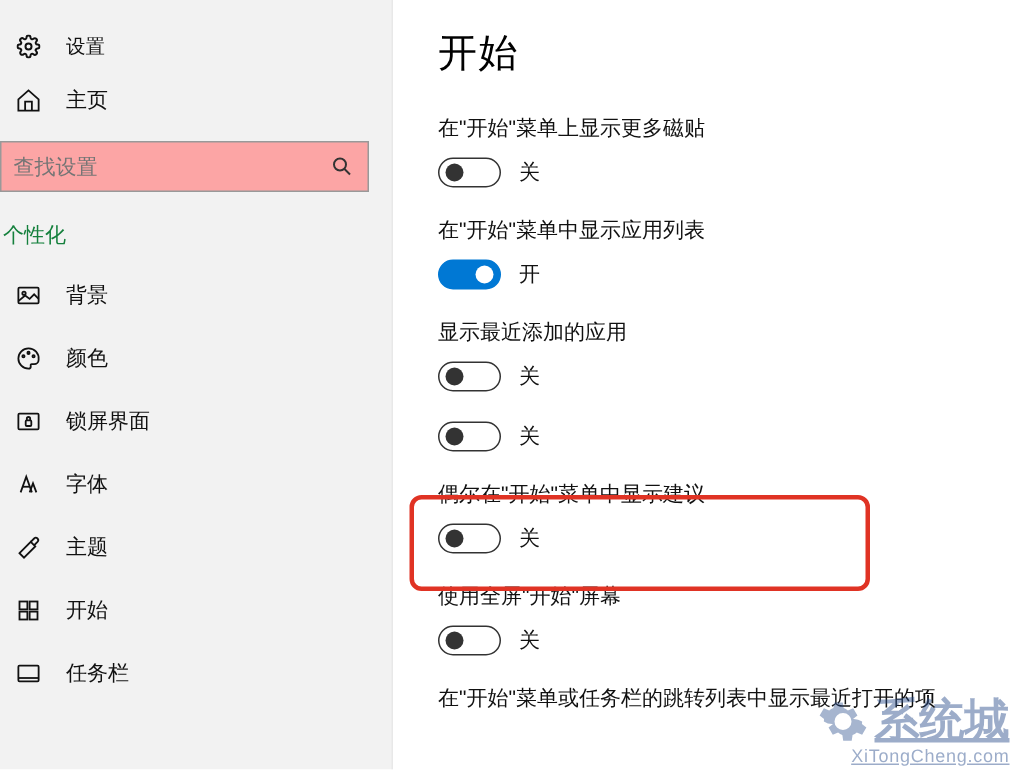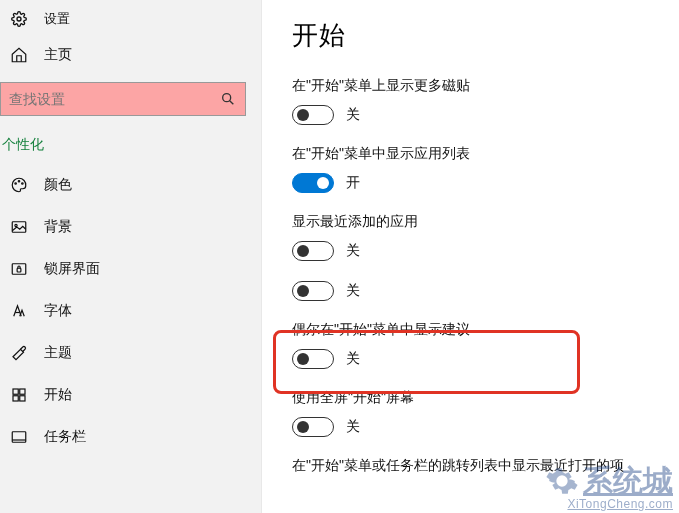--- a/index.html
+++ b/index.html
@@ -11,21 +11,21 @@
     width: 679px;
     height: 513px;
     overflow: hidden;
     position: relative;
   }
   .container { display: flex; height: 100%; }
   .sidebar {
     width: 262px;
     background: #f2f2f2;
     border-right: 1px solid #e8e8e8;
-    padding-top: 4px;
+    padding-top: 16px;
   }
   .sidebar-row {
     display: flex;
     align-items: center;
     height: 42px;
     padding-left: 8px;
     font-size: 14px;
     color: #111;
     cursor: pointer;
   }
@@ -165,38 +165,38 @@
             </svg>
         </span>
       </div>
     </div>
 
     <div class="section-header truncated">个性化</div>
 
     <div class="sidebar-row">
       <span class="icon">
         <svg viewBox="0 0 24 24" width="18" height="18" fill="none" stroke="currentColor" stroke-width="1.6">
+            <rect x="3" y="5" width="18" height="14" rx="1"></rect>
+            <circle cx="8" cy="10" r="1.5"></circle>
+            <path d="M3 17 L9 12 L13 15 L17 11 L21 15"></path>
+          </svg>
+      </span>
+      <span>背景</span>
+    </div>
+
+    <div class="sidebar-row">
+      <span class="icon">
+        <svg viewBox="0 0 24 24" width="18" height="18" fill="none" stroke="currentColor" stroke-width="1.6">
             <path d="M12 3a9 9 0 1 0 0 18c1.5 0 2-1 2-2s-.5-2 1-2h2a4 4 0 0 0 4-4 9 9 0 0 0-9-10z"></path>
             <circle cx="7.5" cy="10" r="1"></circle>
             <circle cx="12" cy="7" r="1"></circle>
             <circle cx="16.5" cy="10" r="1"></circle>
           </svg>
       </span>
       <span>颜色</span>
-    </div>
-
-    <div class="sidebar-row">
-      <span class="icon">
-        <svg viewBox="0 0 24 24" width="18" height="18" fill="none" stroke="currentColor" stroke-width="1.6">
-            <rect x="3" y="5" width="18" height="14" rx="1"></rect>
-            <circle cx="8" cy="10" r="1.5"></circle>
-            <path d="M3 17 L9 12 L13 15 L17 11 L21 15"></path>
-          </svg>
-      </span>
-      <span>背景</span>
     </div>
 
     <div class="sidebar-row">
       <span class="icon">
         <svg viewBox="0 0 24 24" width="18" height="18" fill="none" stroke="currentColor" stroke-width="1.6">
             <rect x="3" y="5" width="18" height="14" rx="1"></rect>
             <rect x="9.5" y="11" width="5" height="5" rx="1"></rect>
             <path d="M10.5 11 V9.5 a1.5 1.5 0 0 1 3 0 V11"></path>
           </svg>
       </span>

